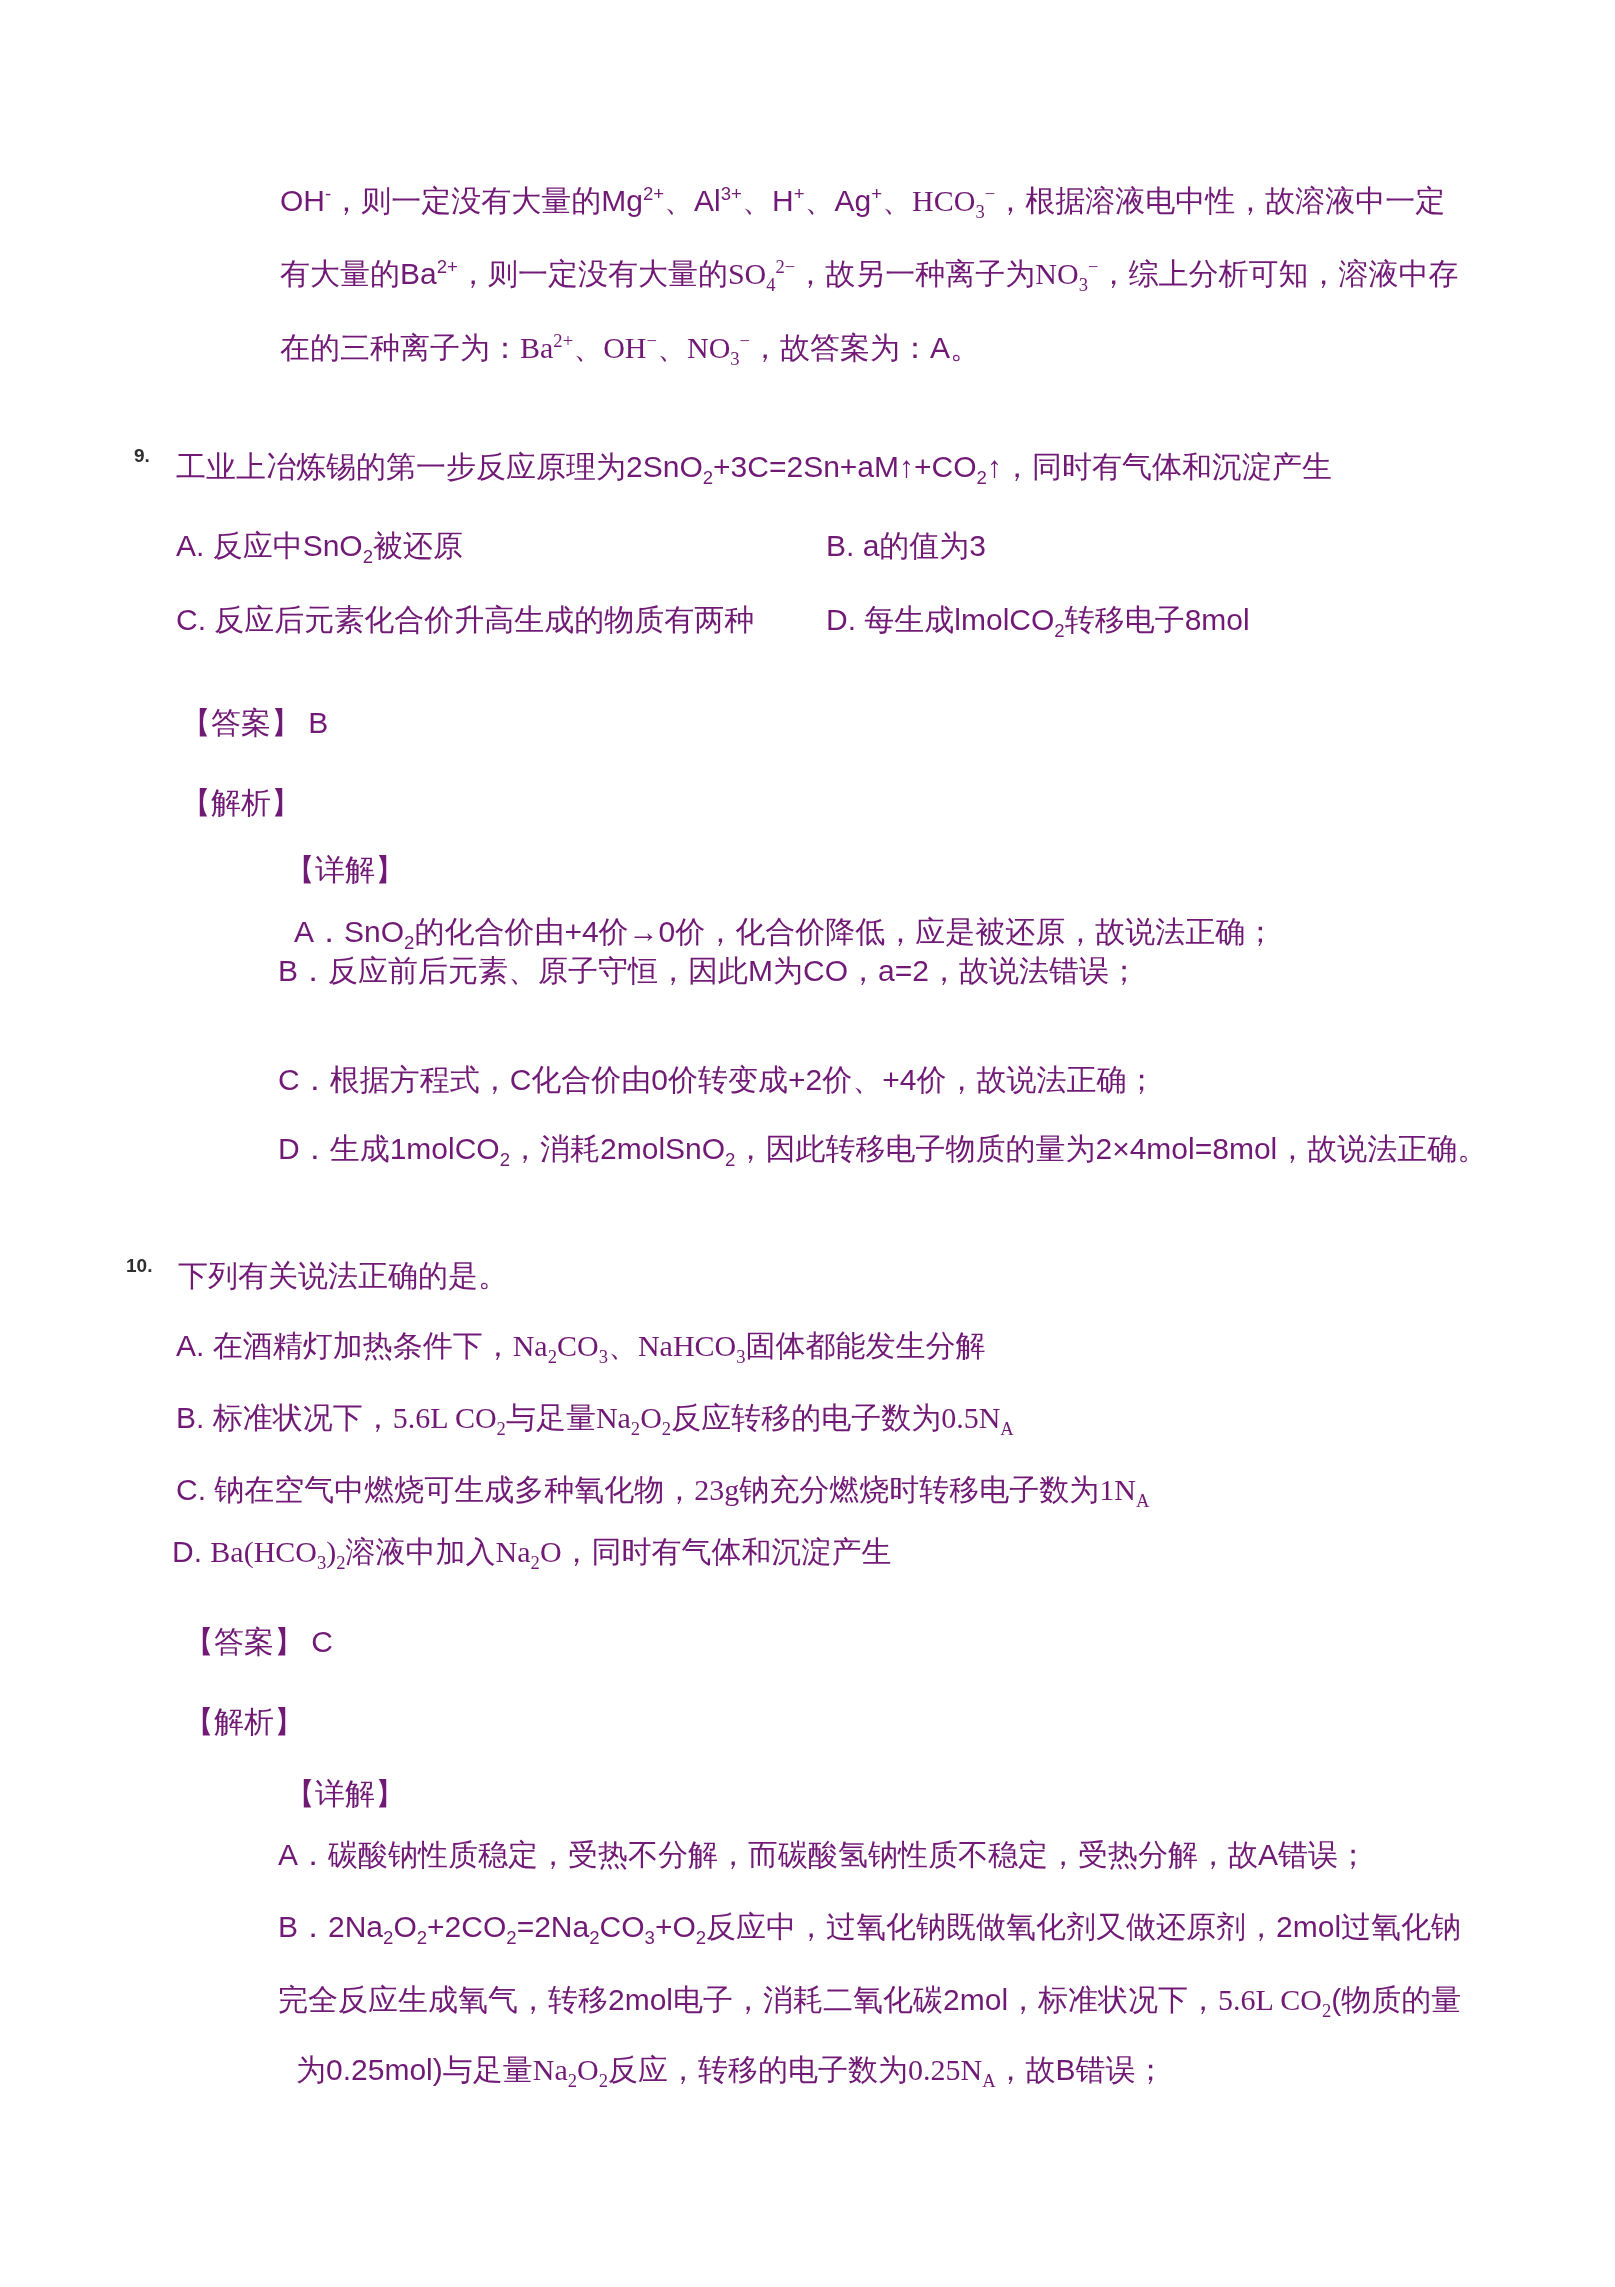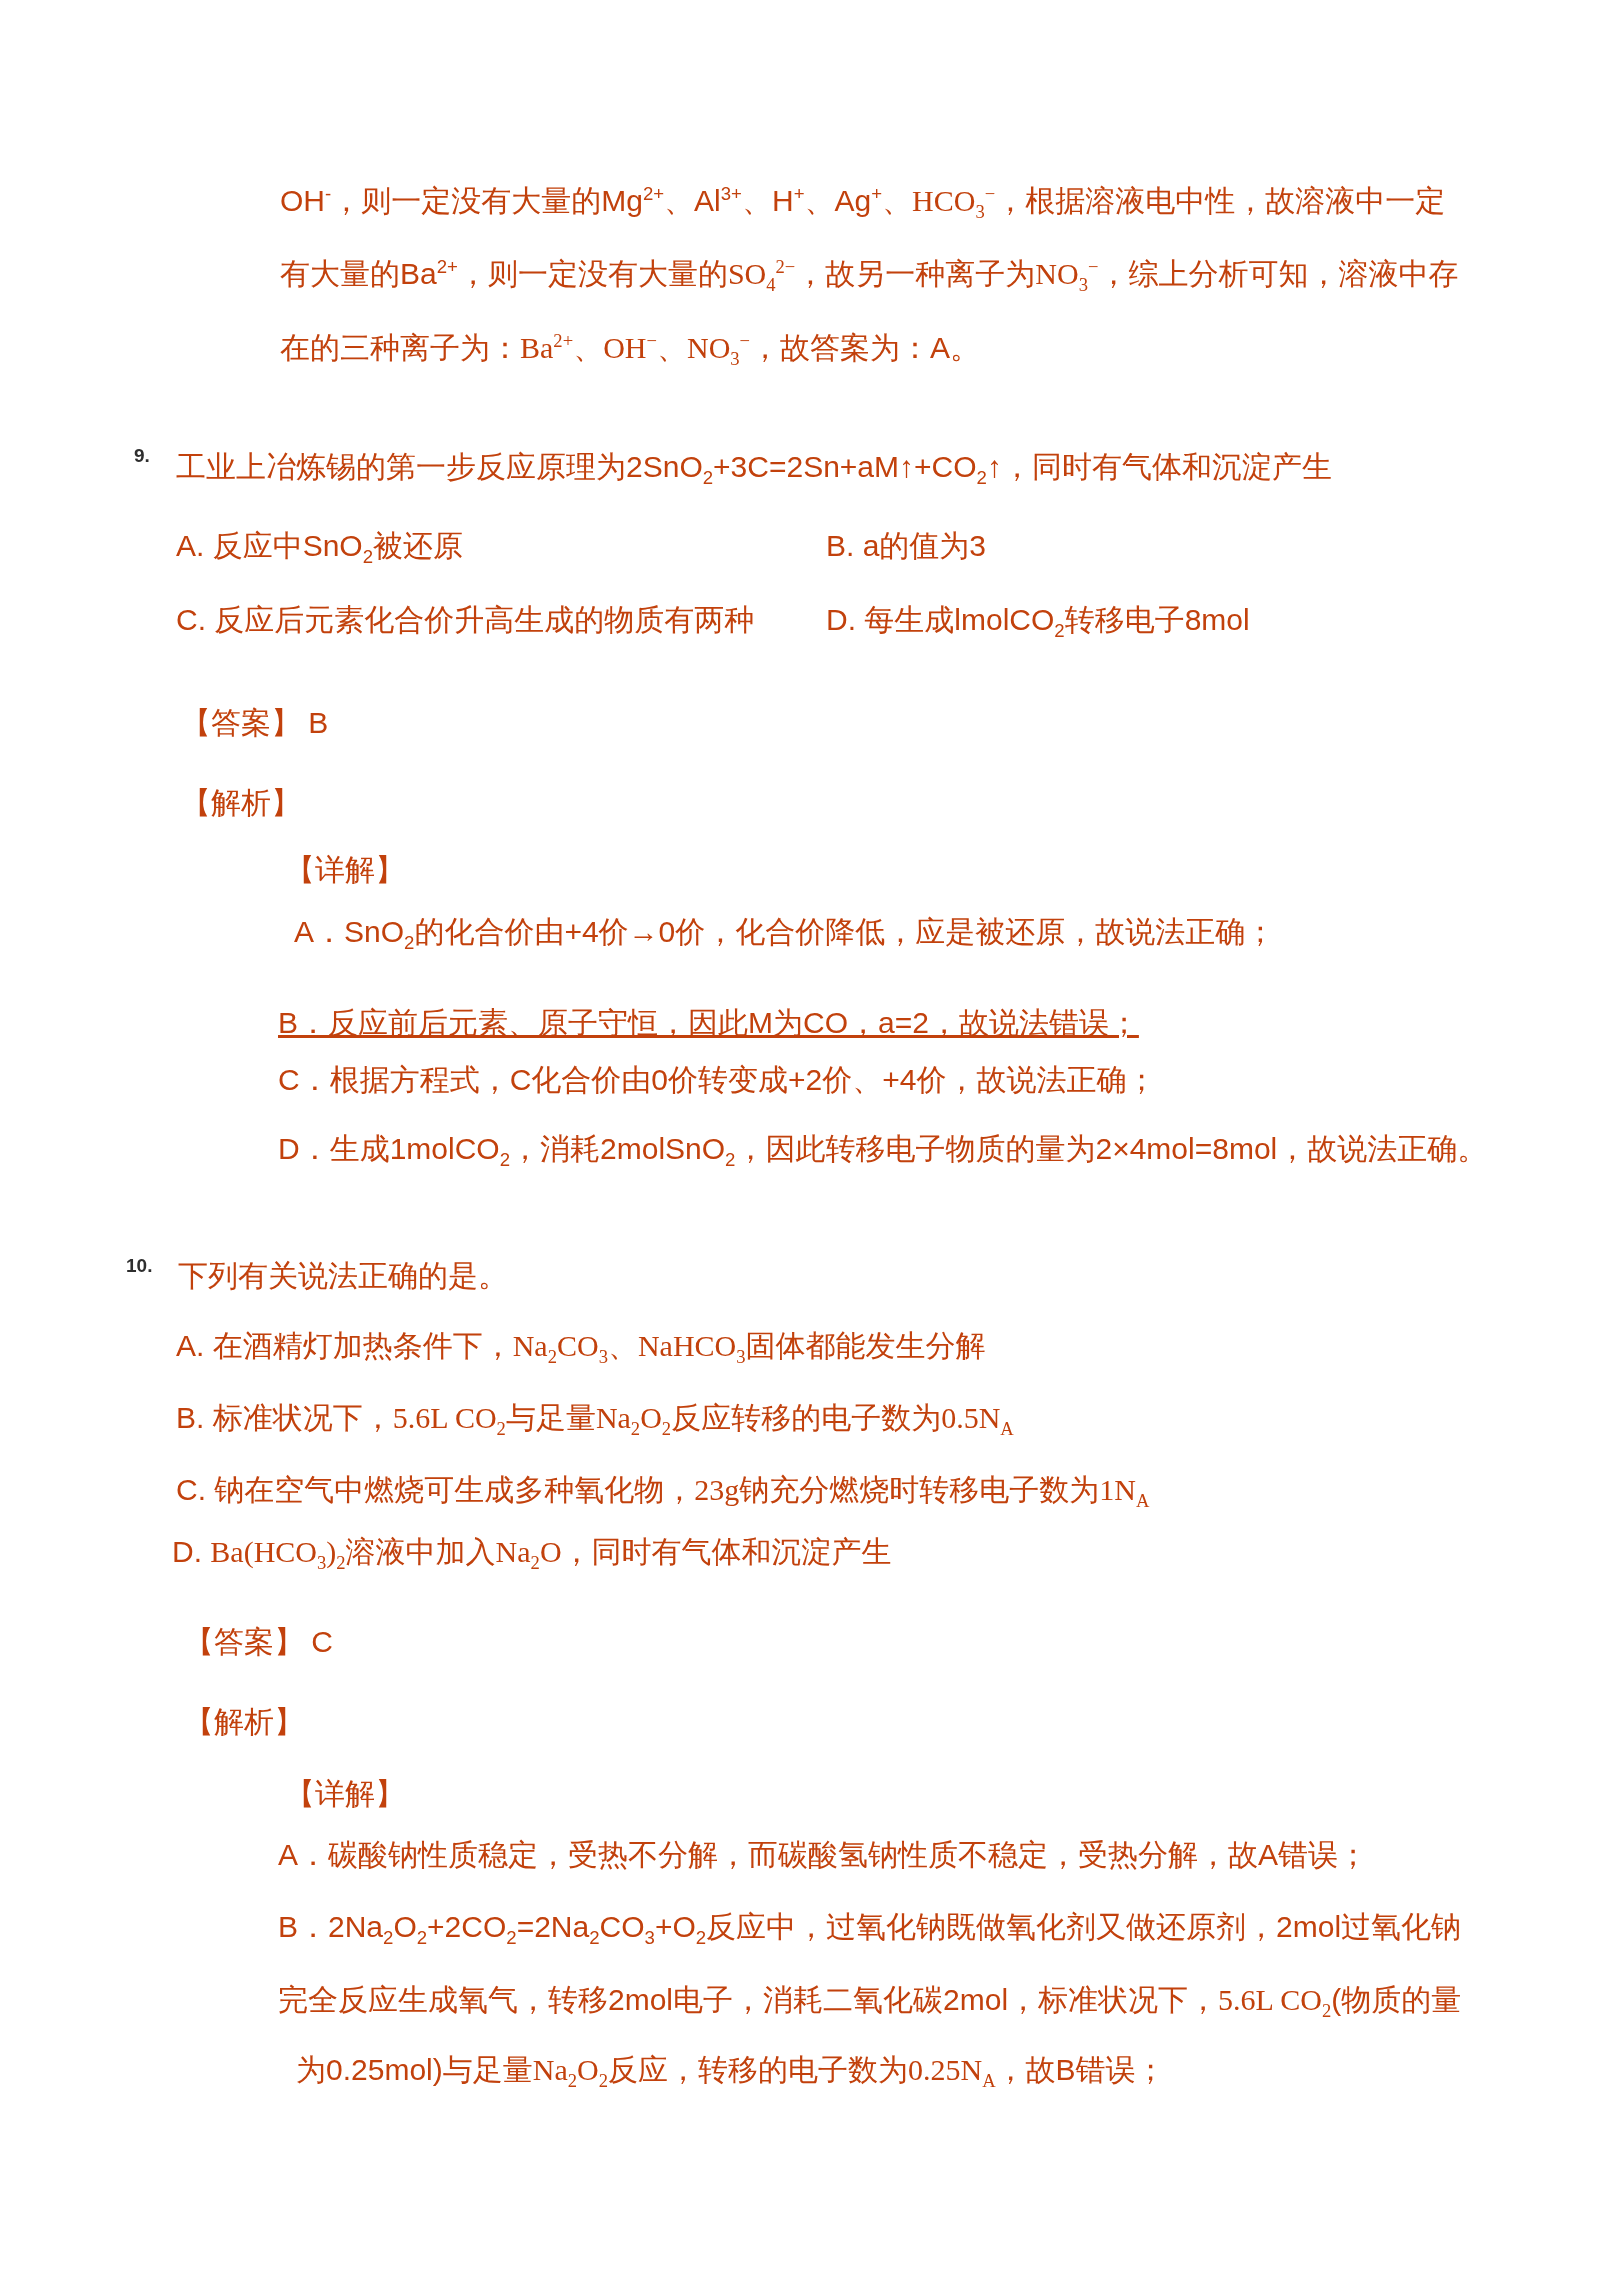--- a/index.html
+++ b/index.html
@@ -14,21 +14,21 @@
     background: #ffffff;
     font-family: "Liberation Sans", "DejaVu Sans", sans-serif;
     color: #3a3a3a;
     overflow: hidden;
   }
   .line {
     position: absolute;
     white-space: nowrap;
     font-size: 30px;
     line-height: 1.25;
-    color: #c2410c;
+    color: #701a75;
   }
   .qnum {
     position: absolute;
     font-size: 19px;
     font-weight: bold;
     color: #2e2e2e;
   }
   .sup { vertical-align: super; font-size: 0.62em; line-height: 0; }
   .sub { vertical-align: sub;   font-size: 0.62em; line-height: 0; }
   .sf  { font-family: "Liberation Serif", "DejaVu Serif", serif; }
@@ -52,21 +52,21 @@
   <div class="line" style="left:176px; top:601px;"><span>C. 反应后元素化合价升高生成的物质有两种</span></div>
   <div class="line" style="left:826px; top:601px;"><span>D. 每生成lmolCO</span><span class="sub">2</span><span>转移电子8mol</span></div>
 
   <div class="line" style="left:181px; top:704px;">
     <span>【答案】</span><span class="ans-val">B</span>
   </div>
   <div class="line" style="left:181px; top:784px;">【解析】</div>
   <div class="line" style="left:285px; top:851px;">【详解】</div>
 
   <div class="line" style="left:294px; top:913px;"><span>A．SnO</span><span class="sub">2</span><span>的化合价由+4价→0价，化合价降低，应是被还原，故说法正确；</span></div>
-  <div class="line" style="left:278px; top:1004px;text-decoration:underline;"><span>B．反应前后元素、原子守恒，因此M为CO，a=2，故说法错误；</span></div>
+  <div class="line" style="left:278px; top:952px;"><span>B．反应前后元素、原子守恒，因此M为CO，a=2，故说法错误；</span></div>
   <div class="line" style="left:278px; top:1061px;"><span>C．根据方程式，C化合价由0价转变成+2价、+4价，故说法正确；</span></div>
   <div class="line" style="left:278px; top:1130px;"><span>D．生成1molCO</span><span class="sub">2</span><span>，消耗2molSnO</span><span class="sub">2</span><span>，因此转移电子物质的量为2×4mol=8mol，故说法正确。</span></div>
 
   <div class="qnum" style="left:126px; top:1255px;">10.</div>
   <div class="line" style="left:178px; top:1257px;"><span>下列有关说法正确的是。</span></div>
 
   <div class="line" style="left:176px; top:1327px;"><span>A. 在酒精灯加热条件下，</span><span class="sf">Na</span><span class="sf sub">2</span><span class="sf">CO</span><span class="sf sub">3</span><span>、</span><span class="sf">NaHCO</span><span class="sf sub">3</span><span>固体都能发生分解</span></div>
   <div class="line" style="left:176px; top:1399px;"><span>B. 标准状况下，</span><span class="sf">5.6L CO</span><span class="sf sub">2</span><span>与足量</span><span class="sf">Na</span><span class="sf sub">2</span><span class="sf">O</span><span class="sf sub">2</span><span>反应转移的电子数为</span><span class="sf">0.5N</span><span class="sf sub">A</span></div>
   <div class="line" style="left:176px; top:1471px;"><span>C. 钠在空气中燃烧可生成多种氧化物，</span><span class="sf">23g</span><span>钠充分燃烧时转移电子数为</span><span class="sf">1N</span><span class="sf sub">A</span></div>
   <div class="line" style="left:172px; top:1533px;"><span>D. </span><span class="sf">Ba(HCO</span><span class="sf sub">3</span><span class="sf">)</span><span class="sf sub">2</span><span>溶液中加入</span><span class="sf">Na</span><span class="sf sub">2</span><span class="sf">O</span><span>，同时有气体和沉淀产生</span></div>

